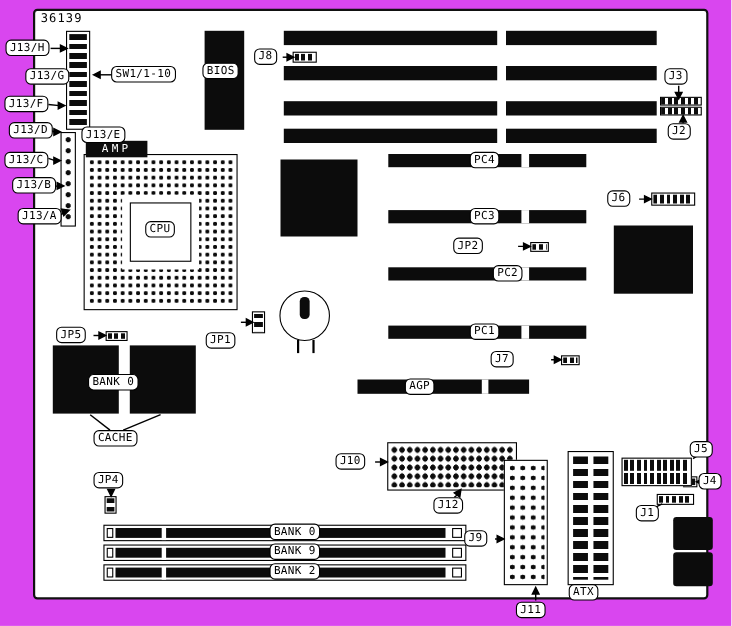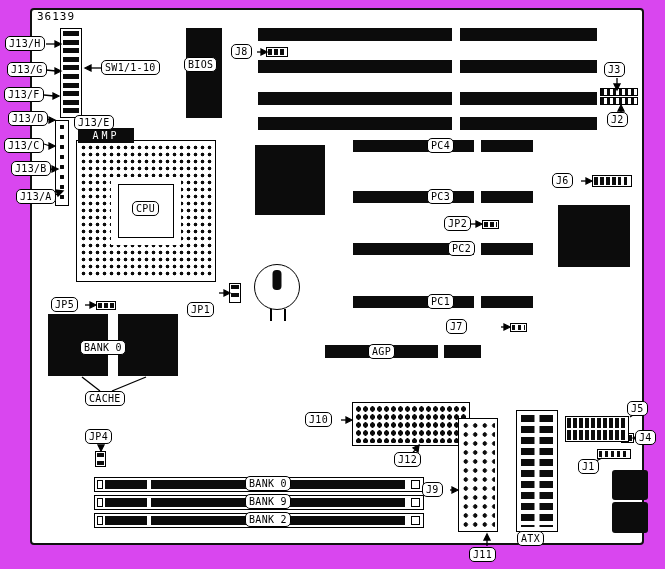--- a/index.html
+++ b/index.html
@@ -200,36 +200,36 @@
 
   <div class="outl" style="left:516px;top:410px;width:42px;height:122px">
     <div class="inner" style="left:4px;top:4px;right:4px;bottom:4px;background:repeating-linear-gradient(180deg,#0c0c0c 0 7px,#fff 7px 11px)"></div>
     <div class="inner" style="left:50%;top:2px;bottom:2px;width:5px;transform:translateX(-50%);background:#fff"></div>
   </div>
 
   <div class="chip" style="left:612px;top:470px;width:36px;height:30px;border-radius:3px"></div>
   <div class="chip" style="left:612px;top:502px;width:36px;height:31px;border-radius:3px"></div>
 
   <div class="callout" style="left:5px;top:36px">J13/H</div>
-  <div class="callout" style="left:7px;top:62px">J13/G</div>
+  <div class="callout" style="left:23px;top:62px">J13/G</div>
   <div class="callout" style="left:4px;top:87px">J13/F</div>
   <div class="callout" style="left:8px;top:111px">J13/D</div>
   <div class="callout" style="left:4px;top:138px">J13/C</div>
   <div class="callout" style="left:11px;top:161px">J13/B</div>
   <div class="callout" style="left:16px;top:189px">J13/A</div>
   <div class="callout" style="left:101px;top:60px">SW1/1-10</div>
   <div class="callout" style="left:74px;top:115px">J13/E</div>
   <div class="callout" style="left:184px;top:57px">BIOS</div>
   <div class="callout" style="left:231px;top:44px">J8</div>
   <div class="callout" style="left:132px;top:201px">CPU</div>
   <div class="callout" style="left:427px;top:138px">PC4</div>
   <div class="callout" style="left:427px;top:189px">PC3</div>
   <div class="callout" style="left:448px;top:241px">PC2</div>
   <div class="callout" style="left:427px;top:294px">PC1</div>
-  <div class="callout" style="left:444px;top:216px">JP2</div>
+  <div class="callout" style="left:412px;top:216px">JP2</div>
   <div class="callout" style="left:604px;top:62px">J3</div>
   <div class="callout" style="left:607px;top:112px">J2</div>
   <div class="callout" style="left:552px;top:173px">J6</div>
   <div class="callout" style="left:446px;top:319px">J7</div>
   <div class="callout" style="left:187px;top:302px">JP1</div>
   <div class="callout" style="left:51px;top:297px">JP5</div>
   <div class="callout" style="left:80px;top:340px">BANK 0</div>
   <div class="callout" style="left:85px;top:391px">CACHE</div>
   <div class="callout" style="left:368px;top:344px">AGP</div>
   <div class="callout" style="left:305px;top:412px">J10</div>

